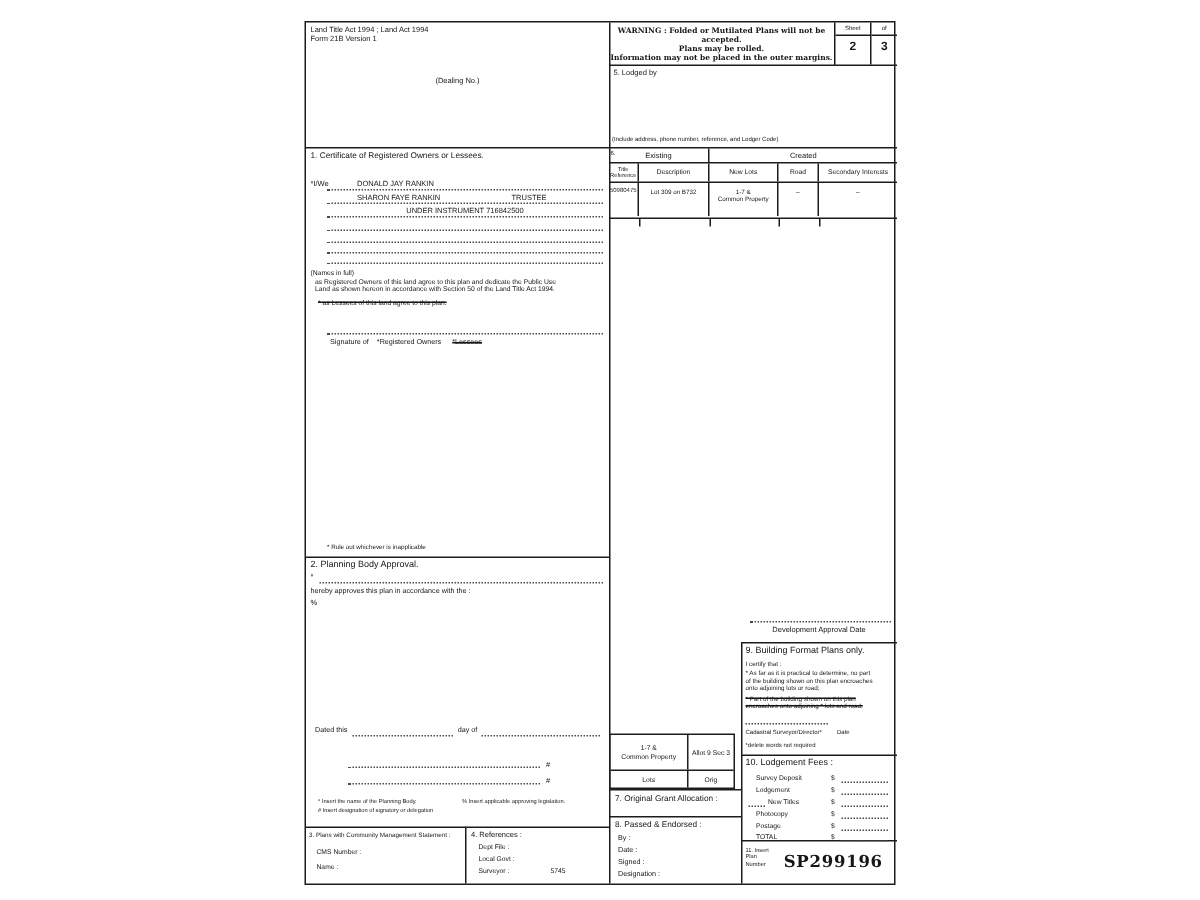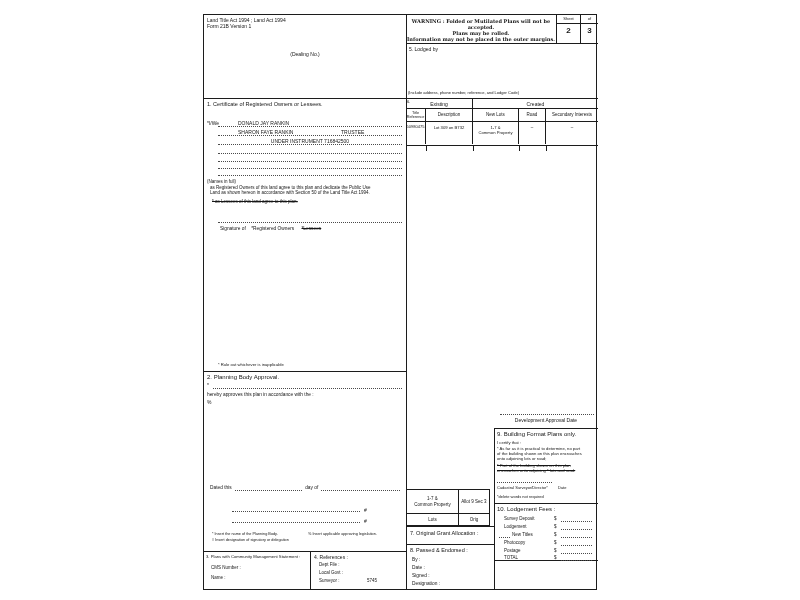--- a/index.html
+++ b/index.html
@@ -246,15 +246,21 @@
         <span class="abs f45" style="left:60px;">$</span>
         <span class="abs dot" style="left:67px; width:31px; height:6px;"></span>
       </div>
       <div class="abs" style="left:0; top:51px; width:104px; height:7px;">
         <span class="abs f45" style="left:10px;">TOTAL</span>
         <span class="abs f45" style="left:60px;">$</span>
         <span class="abs dot" style="left:67px; width:31px; height:6px;"></span>
       </div>
     </div>
 
+    <div class="abs" style="left:290px; top:546px; width:104px; height:28px;">
+      <div class="abs f38 pre" style="left:3px; top:4px;">11. Insert
+Plan
+Number</div>
+      <div class="abs serif bold center" style="left:22px; right:3px; top:7px; font-size:11px; letter-spacing:0.5px;">SP299196</div>
+    </div>
 
   </div>
 </div>
 
 </body></html>

